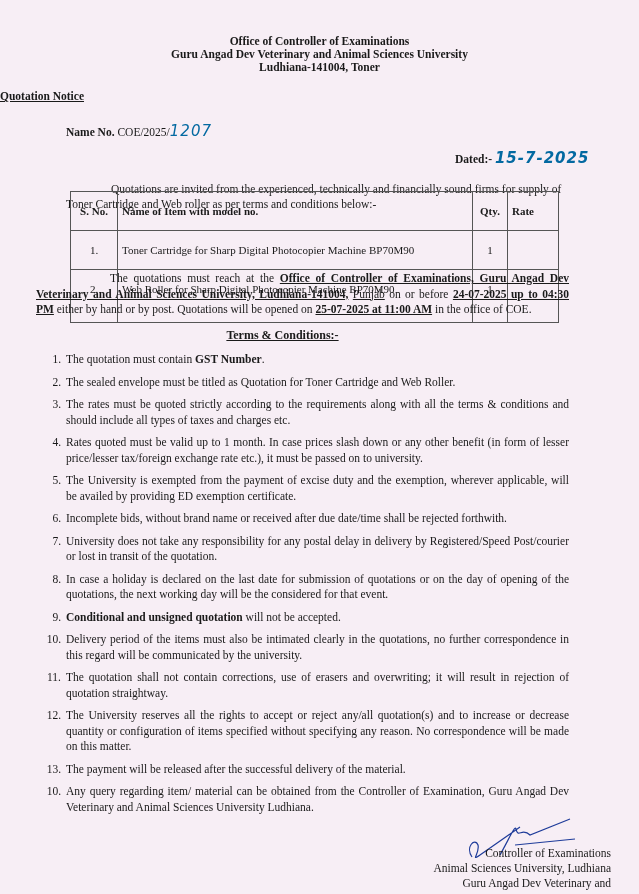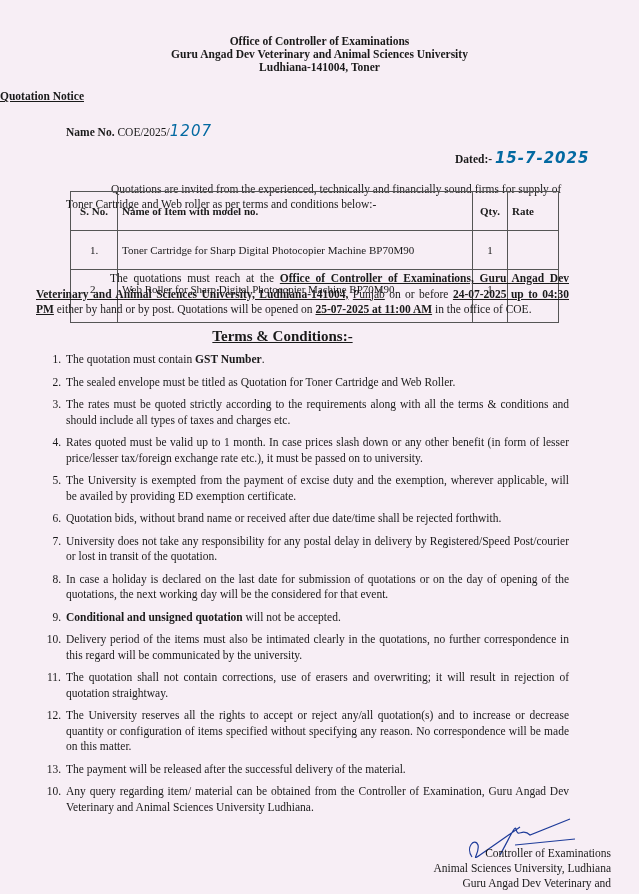--- a/index.html
+++ b/index.html
@@ -22,21 +22,21 @@
   .dated { position:absolute; top:110px; left:455px; font-size:11.5px; font-weight:bold;margin-top:30px; }
   .intro { position:absolute; top:142px; left:66px; width:505px; font-size:11.5px; line-height:15px; text-indent:45px;margin-top:31px; }
   table.items { position:absolute; top:182px; left:70px; width:489px; border-collapse:collapse; font-size:11px; }
   table.items th, table.items td { border:1px solid #555; padding:12px 4px; height:14px; vertical-align:top; line-height:14px; }
   table.items th { font-weight:bold; text-align:left; }
   table.items td.c, table.items th.c { text-align:center; }
   table.items tr.last td { height:28px; }
   .para { position:absolute; top:262px; left:36px; width:533px; font-size:11.5px; line-height:15.5px; text-align:justify; text-indent:74px; }
   .para u { font-weight:bold; }
   .para u.nb { font-weight:normal; }
-  .terms { position:absolute; top:319px; left:0; width:565px; text-align:center; font-weight:bold; font-size:15px; text-decoration:underline; }
+  .terms { position:absolute; top:319px; left:0; width:565px; text-align:center; font-weight:bold; font-size:12px; text-decoration:underline; }
   ol.conds { position:absolute; top:343px; left:36px; width:533px; margin:0; padding:0; list-style:none; font-size:11.5px; }
   ol.conds li { position:relative; padding-left:30px; line-height:15.5px; margin-bottom:7px; text-align:justify; }
   ol.conds li .num { position:absolute; left:0; width:25px; text-align:right; }
   .sig { position:absolute; right:28px; top:837px; text-align:right; font-size:11.5px; line-height:15px; }
   .sig-mark { position:absolute; left:460px; top:808px; width:120px; height:50px; }
 </style>
 </head>
 <body>
 
 <div class="page">
@@ -85,21 +85,21 @@
   <div class="para"><span>The quotations must reach at the </span><u>Office of Controller of Examinations, Guru Angad Dev Veterinary and Animal Sciences University, Ludhiana-141004,</u> <u class="nb">Punjab</u><span> on or before </span><u>24-07-2025 up to 04:30 PM</u><span> either by hand or by post. Quotations will be opened on </span><u>25-07-2025 at 11:00 AM</u><span> in the office of COE.</span></div>
 
   <div class="terms">Terms &amp; Conditions:-</div>
 
   <ol class="conds" id="conds">
       <li><span class="num">1.</span><span>The quotation must contain </span><b>GST Number</b><span>.</span></li>
       <li><span class="num">2.</span><span>The sealed envelope must be titled as Quotation for Toner Cartridge and Web Roller.</span><b></b><span></span></li>
       <li><span class="num">3.</span><span>The rates must be quoted strictly according to the requirements along with all the terms &amp; conditions and should include all types of taxes and charges etc.</span><b></b><span></span></li>
       <li><span class="num">4.</span><span>Rates quoted must be valid up to 1 month. In case prices slash down or any other benefit (in form of lesser price/lesser tax/foreign exchange rate etc.), it must be passed on to university.</span><b></b><span></span></li>
       <li><span class="num">5.</span><span>The University is exempted from the payment of excise duty and the exemption, wherever applicable, will be availed by providing ED exemption certificate.</span><b></b><span></span></li>
-      <li><span class="num">6.</span><span>Quotation bids, without brand name or received after due date/time shall be rejected forthwith.</span><b></b><span></span></li>
+      <li><span class="num">6.</span><span>Incomplete bids, without brand name or received after due date/time shall be rejected forthwith.</span><b></b><span></span></li>
       <li><span class="num">7.</span><span>University does not take any responsibility for any postal delay in delivery by Registered/Speed Post/courier or lost in transit of the quotation.</span><b></b><span></span></li>
       <li><span class="num">8.</span><span>In case a holiday is declared on the last date for submission of quotations or on the day of opening of the quotations, the next working day will be the considered for that event.</span><b></b><span></span></li>
       <li><span class="num">9.</span><span></span><b>Conditional and unsigned quotation</b><span> will not be accepted.</span></li>
       <li><span class="num">10.</span><span>Delivery period of the items must also be intimated clearly in the quotations, no further correspondence in this regard will be communicated by the university.</span><b></b><span></span></li>
       <li><span class="num">11.</span><span>The quotation shall not contain corrections, use of erasers and overwriting; it will result in rejection of quotation straightway.</span><b></b><span></span></li>
       <li><span class="num">12.</span><span>The University reserves all the rights to accept or reject any/all quotation(s) and to increase or decrease quantity or configuration of items specified without specifying any reason. No correspondence will be made on this matter.</span><b></b><span></span></li>
       <li><span class="num">13.</span><span>The payment will be released after the successful delivery of the material.</span><b></b><span></span></li>
       <li><span class="num">10.</span><span>Any query regarding item/ material can be obtained from the Controller of Examination, Guru Angad Dev Veterinary and Animal Sciences University Ludhiana.</span><b></b><span></span></li>
     </ol>
 

